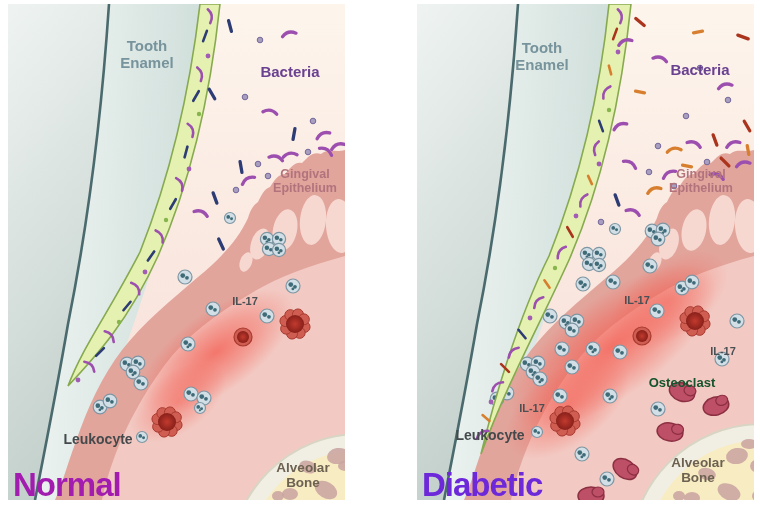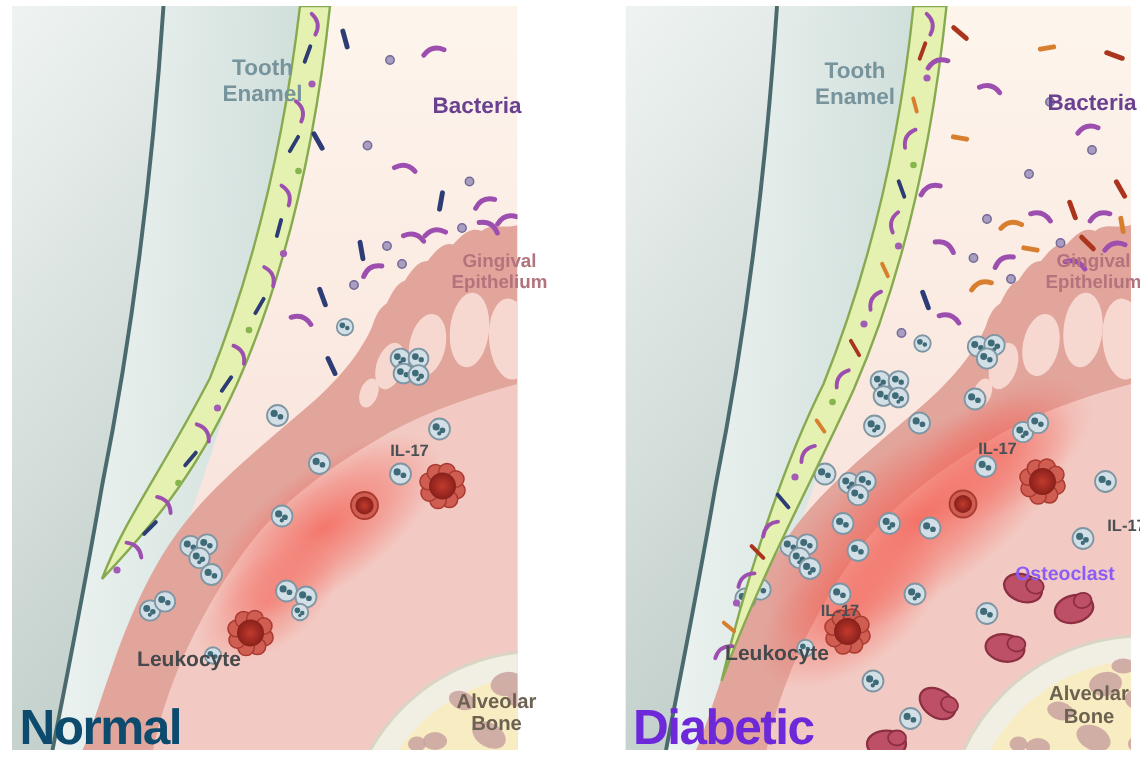--- a/index.html
+++ b/index.html
@@ -2,21 +2,21 @@
 <html><head>
 <meta charset="utf-8">
 <style>
   html,body{margin:0;padding:0;background:#ffffff;}
   .figure{position:relative;width:760px;height:507px;background:#ffffff;overflow:hidden;
           font-family:"Liberation Sans",sans-serif;}
   .panel{position:absolute;top:4px;width:337px;height:496px;}
   #panel-0{left:8px;}
   #panel-1{left:417px;}
   .scene{position:absolute;left:0;top:0;width:100%;height:100%;display:block;}
-  .labels{position:absolute;inset:0;pointer-events:none;margin-left:28px;}
+  .labels{position:absolute;inset:0;pointer-events:none;}
   .lbl{position:absolute;transform:translate(-50%,-50%);text-align:center;font-weight:bold;
        line-height:1.12;white-space:nowrap;}
   .lbl span{display:block;}
   .title{position:absolute;left:5px;top:462px;font-size:33px;font-weight:bold;
          letter-spacing:-1px;}
 </style>
 </head>
 <body>
 
 <div class="figure">
@@ -366,21 +366,21 @@
           <span>IL-17</span>
         </div>
         <div class="lbl" style="left: 90px; top: 436px; font-size: 14px; color: rgb(69, 73, 76);">
           <span>Leukocyte</span>
         </div>
         <div class="lbl" style="left: 295px; top: 471px; font-size: 13.5px; color: rgb(109, 98, 82);">
           <span>Alveolar</span>
           <span>Bone</span>
         </div>
       </div>
-    <div class="title" style="color: #0c4a6e;">Normal</div>
+    <div class="title" style="color: #a21caf;">Normal</div>
   </section>
   <section class="panel" id="panel-1">
     <svg class="scene" viewBox="0 0 337 496">
         <defs>
           <linearGradient id="bg-diabetic" x1="0" y1="0" x2="0" y2="1">
             <stop offset="0%" stop-color="#fdf5ec"></stop>
             <stop offset="100%" stop-color="#f7dcd5"></stop>
           </linearGradient>
           <linearGradient id="gw-diabetic" x1="0.1" y1="0" x2="0.35" y2="1">
             <stop offset="0%" stop-color="#eef3f1"></stop>
@@ -867,21 +867,21 @@
         </div>
         <div class="lbl" style="left: 220px; top: 296px; font-size: 11px; color: rgb(75, 80, 84);">
           <span>IL-17</span>
         </div>
         <div class="lbl" style="left: 306px; top: 347px; font-size: 11px; color: rgb(75, 80, 84);">
           <span>IL-17</span>
         </div>
         <div class="lbl" style="left: 115px; top: 404px; font-size: 11px; color: rgb(75, 80, 84);">
           <span>IL-17</span>
         </div>
-        <div class="lbl" style="left: 265px; top: 379px; font-size: 13px; color: #8b5cf6;">
+        <div class="lbl" style="left: 265px; top: 379px; font-size: 13px; color: #14532d;">
           <span>Osteoclast</span>
         </div>
         <div class="lbl" style="left: 73px; top: 432px; font-size: 14px; color: rgb(69, 73, 76);">
           <span>Leukocyte</span>
         </div>
         <div class="lbl" style="left: 281px; top: 466px; font-size: 13.5px; color: rgb(109, 98, 82);">
           <span>Alveolar</span>
           <span>Bone</span>
         </div>
       </div>

